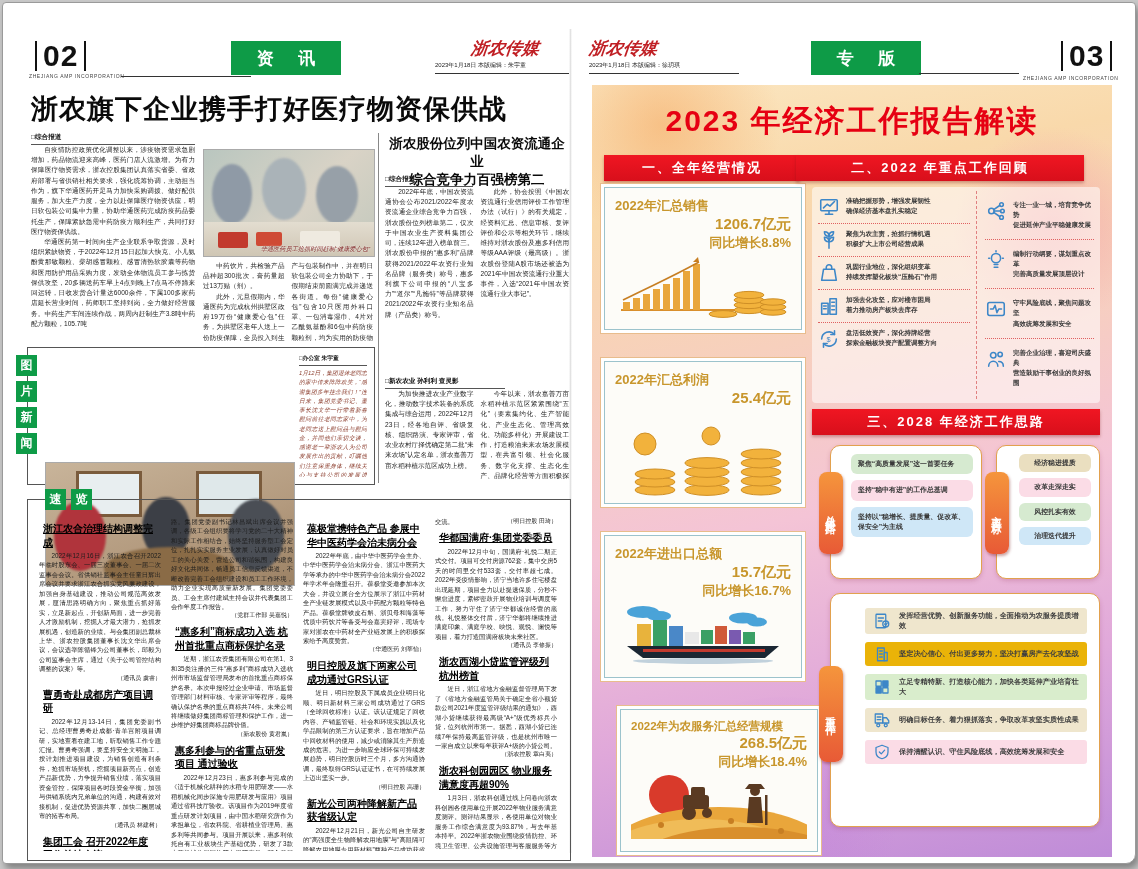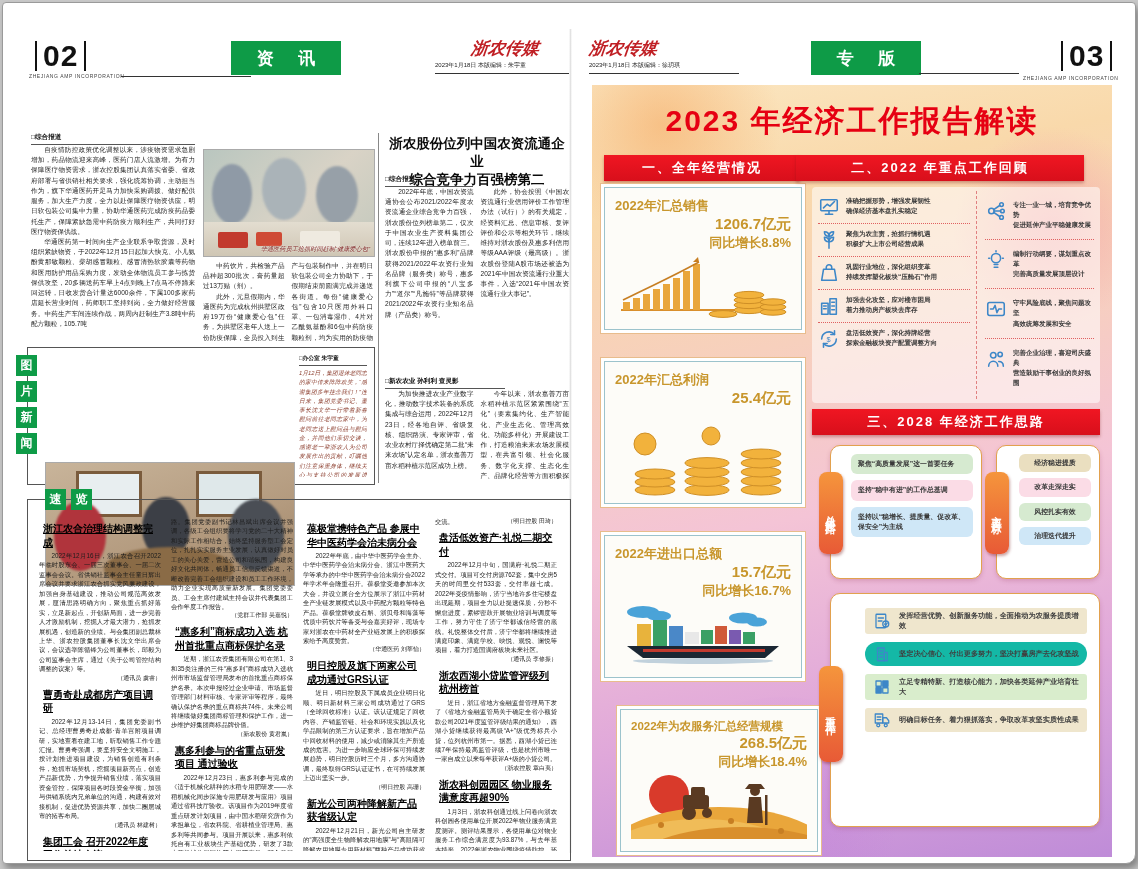--- a/index.html
+++ b/index.html
@@ -76,20 +76,21 @@
           <span>02</span>
           <span class="pbar"></span>
   </div>
   <div class="abs org" style="left:26px;top:70px;">ZHEJIANG AMP INCORPORATION</div>
   <div class="abs hline" style="left:118px;top:73px;width:130px;"></div>
   <div class="abs gbox" style="left:228px;top:38px;width:100px;height:34px;">资 讯</div>
   <div class="abs brand" style="left:468px;top:34px;">浙农传媒</div>
   <div class="abs dateline" style="left:432px;top:58px;">2023年1月18日  本版编辑：朱宇童</div>
   <div class="abs hline" style="left:432px;top:70px;width:134px;"></div>
 
+  <div class="abs h-main" style="left:28px;top:88px;width:540px;">浙农旗下企业携手打好医疗物资保供战</div>
 
   <div class="abs tagline" style="left:28px;top:130px;width:164px;">□综合报道</div>
   <div class="abs np" style="left:28px;top:142px;width:164px;height:200px;">
     <p>自疫情防控政策优化调整以来，涉疫物资需求急剧增加，药品物流迎来高峰，医药门店人流激增。为有力保障医疗物资需求，浙农控股集团认真落实省委、省政府部署与省供销社相关要求，强化统筹协调，主动担当作为，旗下华通医药开足马力加快采购调拨、做好配供服务，加大生产力度，全力以赴保障医疗物资供应，明日软包装公司集中力量，协助华通医药完成防疫药品委托生产，保障紧缺急需中药防疫方顺利生产，共同打好医疗物资保供战。</p>
     <p>华通医药第一时间向生产企业联系争取货源，及时组织紧缺物资，于2022年12月15日起加大快克、小儿氨酚黄那敏颗粒、柴胡感冒颗粒、感冒清热软胶囊等药物和医用防护用品采购力度，发动全体物流员工参与拣货保供攻坚，20多辆送药车早上4点到晚上7点马不停蹄来回运转，日收发货合计量达6000余件，下属100多家药店延长营业时间，药师职工坚持到岗，全力做好经营服务。中药生产车间连续作战，两周内赶制生产3.8吨中药配方颗粒，105.7吨</p>
   </div>
 
   <div class="abs photo" style="left:200px;top:146px;width:170px;height:106px;">
     <div class="ph-blob" style="left:8px;top:14px;width:40px;height:60px;background:#8f9aa6;"></div>
     <div class="ph-blob" style="left:58px;top:8px;width:44px;height:62px;background:#aab3b8;"></div>
@@ -221,21 +222,21 @@
     </div>
 
     <div style="width:122px;overflow:hidden;">
       <div style="display:flex;justify-content:space-between;">
         <div class="qs-body">
                 <p style="text-indent:0;">交流。</p>
               </div>
         <div class="byline">（明日控股  田琦）</div>
       </div>
       <div>
-        <div class="qs-title">盘活低效资产·礼悦二期交付</div>
+        <div class="qs-title">华都国满府·集团党委委员</div>
         <div class="qs-body">
                 <p>2022年12月中旬，国满府·礼悦二期正式交付。项目可交付房源762套，集中交房5天的时间里交付533套，交付率超七成。2022年受疫情影响，济宁当地许多住宅楼盘出现延期，项目全力以赴提速保质，分秒不懈怠进度，紧锣密鼓开展物业培训与调度等工作，努力守住了济宁华都诚信经营的底线。礼悦整体交付后，济宁华都将继续推进满庭印象、满庭学校、映悦、观悦、澜悦等项目，着力打造国满府板块未来社区。</p>
               </div>
         <div class="byline">（通讯员  李修振）</div>
       </div>
       <div>
         <div class="qs-title">浙农西湖小贷监管评级列杭州榜首</div>
         <div class="qs-body">
                 <p>近日，浙江省地方金融监督管理局下发了《省地方金融监管局关于确定全省小额贷款公司2021年度监管评级结果的通知》，西湖小贷继续获得最高级“A+”级优秀标兵小贷，位列杭州市第一。据悉，西湖小贷已连续7年保持最高监管评级，也是杭州市唯一一家自成立以来每年获评A+级的小贷公司。</p>
               </div>
@@ -545,21 +546,21 @@
                 <svg width="18" height="18" viewBox="0 0 24 24">
                   <rect x="4" y="3" width="13" height="18" rx="1"></rect>
                   <line x1="7" y1="8" x2="14" y2="8"></line>
                   <line x1="7" y1="12" x2="12" y2="12"></line>
                   <circle cx="17" cy="16" r="4"></circle>
                   <polyline points="15.5,16 16.8,17.3 19,14.8"></polyline>
                 </svg>
               </span>
         <span>发挥经营优势、创新服务功能，全面推动为农服务提质增效</span>
       </div>
-      <div class="kw-row" style="background:#14b8a6;border-radius:12px;">
+      <div class="kw-row" style="background:#eab308;">
         <span class="licon">
                 <svg width="18" height="18" viewBox="0 0 24 24">
                   <rect x="6" y="4" width="9" height="17"></rect>
                   <rect x="15" y="10" width="4" height="11"></rect>
                   <line x1="8.5" y1="8" x2="12.5" y2="8"></line>
                   <line x1="8.5" y1="12" x2="12.5" y2="12"></line>
                   <line x1="8.5" y1="16" x2="12.5" y2="16"></line>
                 </svg>
               </span>
         <span>坚定决心信心、付出更多努力，坚决打赢房产去化攻坚战</span>
@@ -581,18 +582,27 @@
                   <rect x="3" y="4" width="10" height="12"></rect>
                   <path d="M13 9 h5 l3 4 v3 h-8 Z"></path>
                   <circle cx="7" cy="19" r="2"></circle>
                   <circle cx="17" cy="19" r="2"></circle>
                   <line x1="5.5" y1="8" x2="10.5" y2="8"></line>
                   <line x1="5.5" y1="11.5" x2="10.5" y2="11.5"></line>
                 </svg>
               </span>
         <span>明确目标任务、着力狠抓落实，争取改革攻坚实质性成果</span>
       </div>
+      <div class="kw-row" style="background:#fbdce6;">
+        <span class="licon">
+                <svg width="18" height="18" viewBox="0 0 24 24">
+                  <path d="M12 3l8 3v6c0 5-3.5 8-8 9-4.5-1-8-4-8-9V6Z"></path>
+                  <polyline points="8.5,12 11,14.5 15.5,9.5"></polyline>
+                </svg>
+              </span>
+        <span>保持清醒认识、守住风险底线，高效统筹发展和安全</span>
+      </div>
     </div>
   </div>
 </div>
 
 </div>
 </div>
 
 </body></html>

